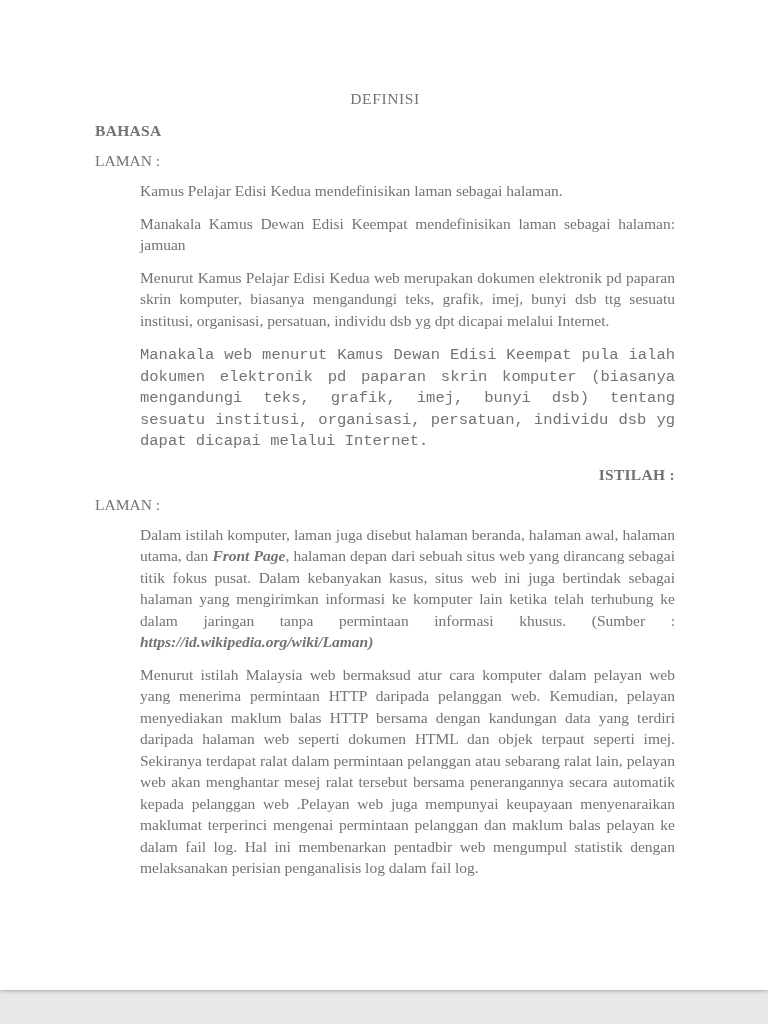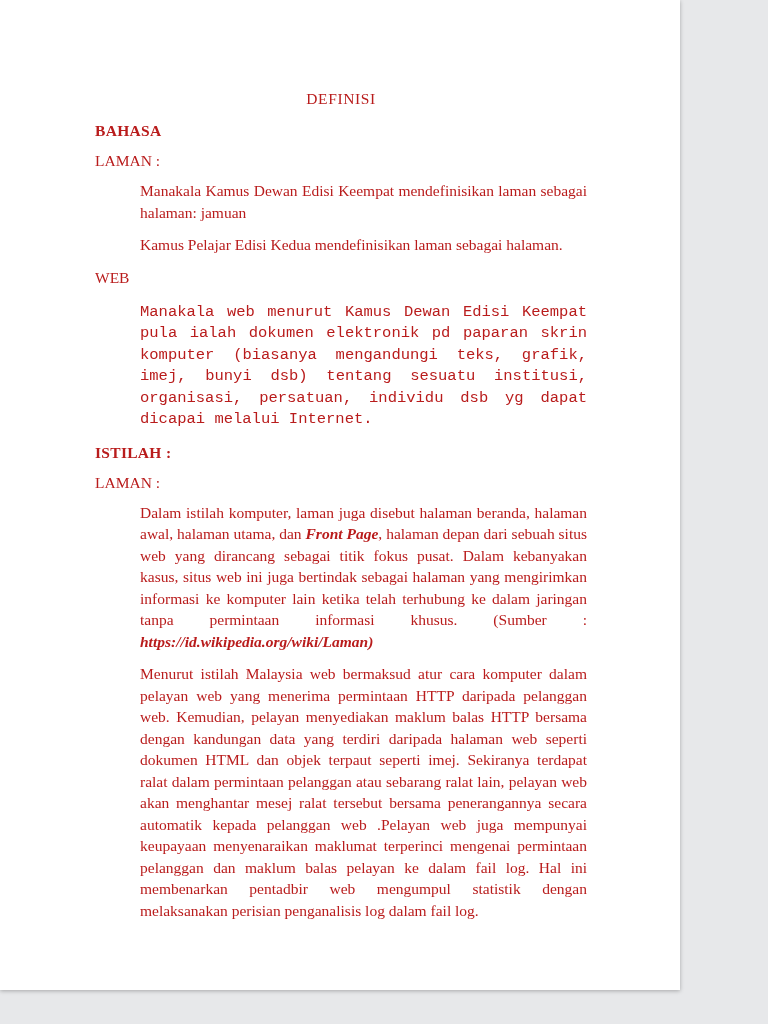--- a/index.html
+++ b/index.html
@@ -15,27 +15,27 @@
   }
   .canvas {
     position: relative;
     width: 768px;
     height: 1024px;
   }
   .page {
     position: absolute;
     top: 0;
     left: 0;
-    width: 680px;
+    width: 768px;
     height: 990px;
     background: #ffffff;
     box-shadow: 0 1px 4px rgba(0,0,0,0.28);
     box-sizing: border-box;
     padding: 88px 93px 30px 95px;
-    color: #b91c1c;
+    color: #737373;
     font-size: 15.5px;
   }
   .doc-title {
     text-align: center;
     letter-spacing: 0.6px;
     line-height: 21px;
     margin: 0 0 11px 0;
   }
   .heading {
     font-weight: bold;
@@ -54,44 +54,45 @@
   }
   .para.no-justify {
     text-align: left;
   }
   .gap-top {
     margin-top: 14px;
     font-family: Liberation Mono, monospace;
   }
   .head-gap-top {
     margin-top: 10px;
+    text-align: right;
   }
   .italic {
     font-style: italic;
     font-weight: bold;
   }
 </style>
 </head>
 <body>
 
 <div class="canvas">
   <div class="page">
 
     <div class="doc-title">DEFINISI</div>
 
     <div class="heading">BAHASA</div>
 
     <div class="label">LAMAN :</div>
 
+    <p class="para no-justify">Kamus Pelajar Edisi Kedua mendefinisikan laman sebagai halaman.</p>
+
     <p class="para">Manakala Kamus Dewan Edisi Keempat mendefinisikan laman sebagai halaman: jamuan</p>
 
-    <p class="para no-justify">Kamus Pelajar Edisi Kedua mendefinisikan laman sebagai halaman.</p>
 
-    <div class="label">WEB</div>
-
+    <p class="para">Menurut Kamus Pelajar Edisi Kedua  web merupakan dokumen elektronik pd paparan skrin komputer, biasanya mengandungi teks, grafik, imej, bunyi dsb ttg sesuatu institusi, organisasi, persatuan, individu dsb yg dpt dicapai melalui Internet.</p>
 
     <p class="para gap-top">Manakala  web menurut Kamus Dewan Edisi Keempat pula ialah dokumen elektronik pd paparan skrin komputer (biasanya mengandungi teks, grafik, imej, bunyi dsb) tentang sesuatu institusi, organisasi, persatuan, individu dsb yg dapat dicapai melalui Internet.</p>
 
     <div class="heading head-gap-top">ISTILAH :</div>
 
     <div class="label">LAMAN :</div>
 
     <p class="para"><span>Dalam istilah komputer, laman juga disebut halaman beranda, halaman awal, halaman utama, dan </span><span class="italic">Front Page</span><span>, halaman depan dari sebuah situs web yang dirancang sebagai titik fokus pusat. Dalam kebanyakan kasus, situs web ini juga bertindak sebagai halaman yang mengirimkan informasi ke komputer lain ketika telah terhubung ke dalam jaringan tanpa permintaan informasi khusus. (Sumber : </span><span class="italic">https://id.wikipedia.org/wiki/Laman)</span></p>
 
 

